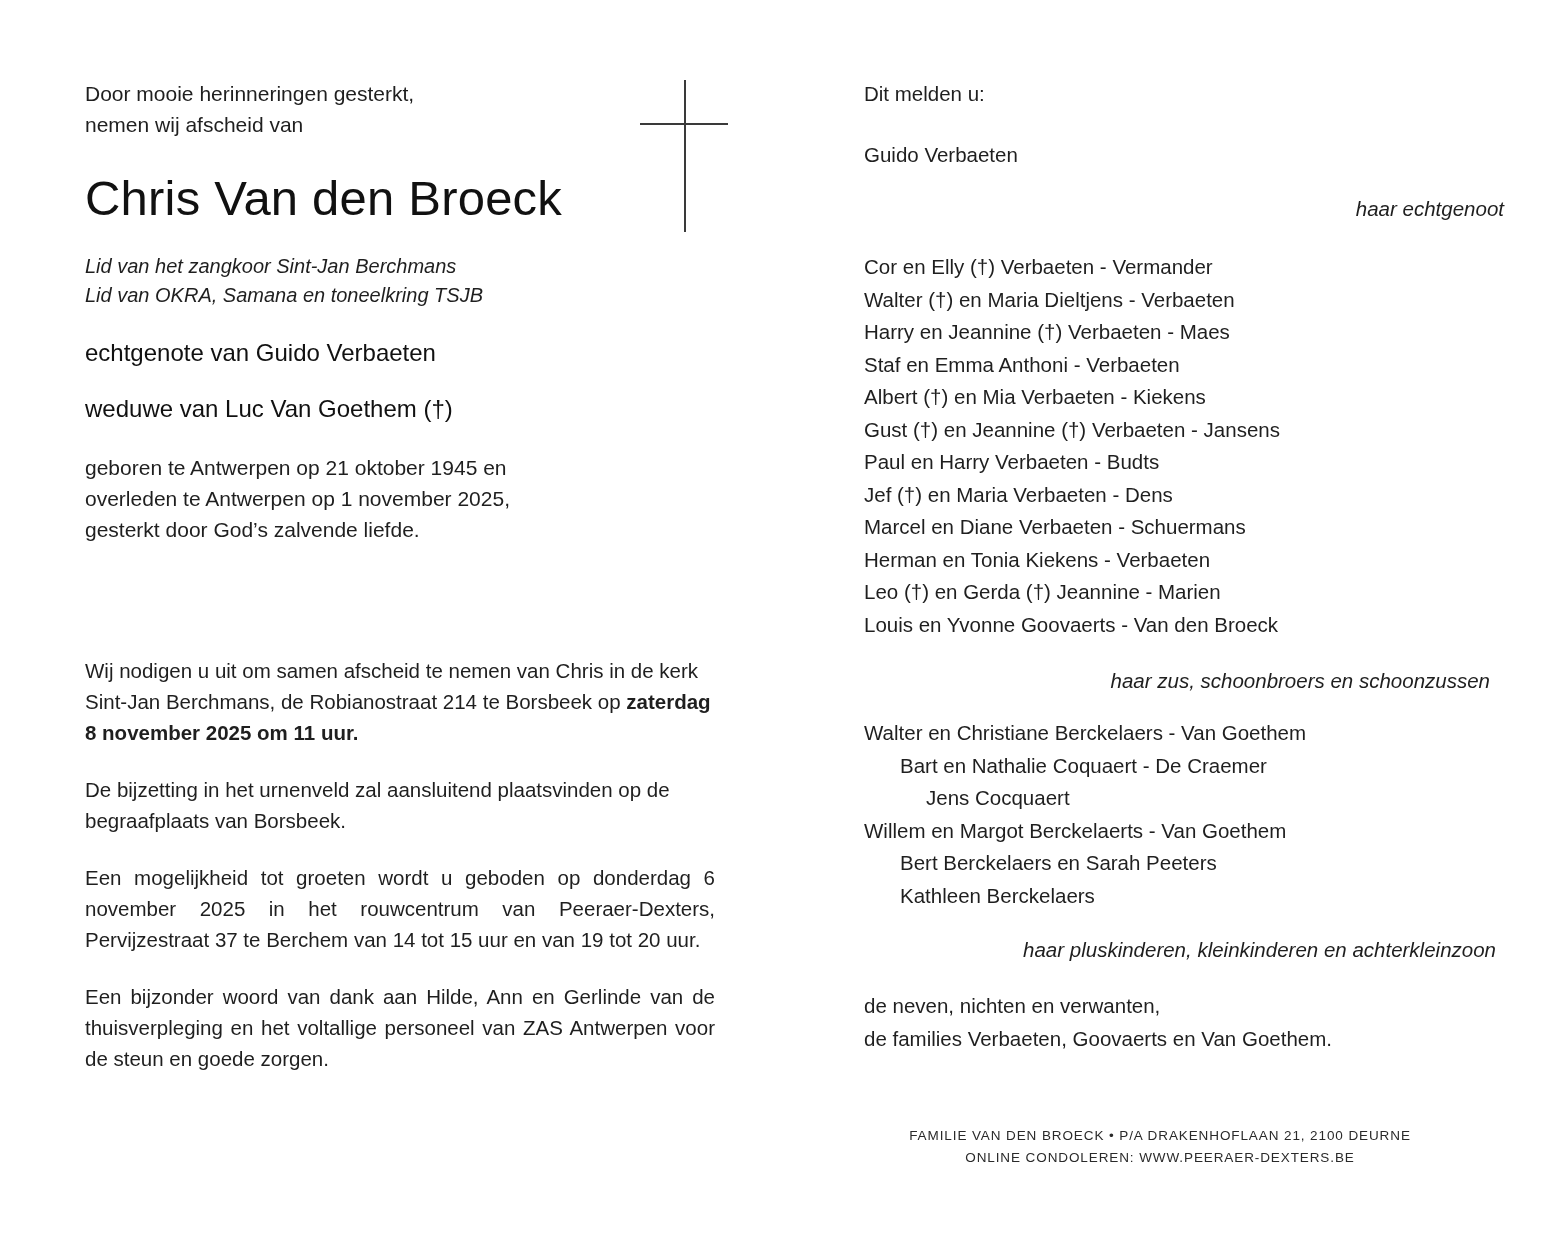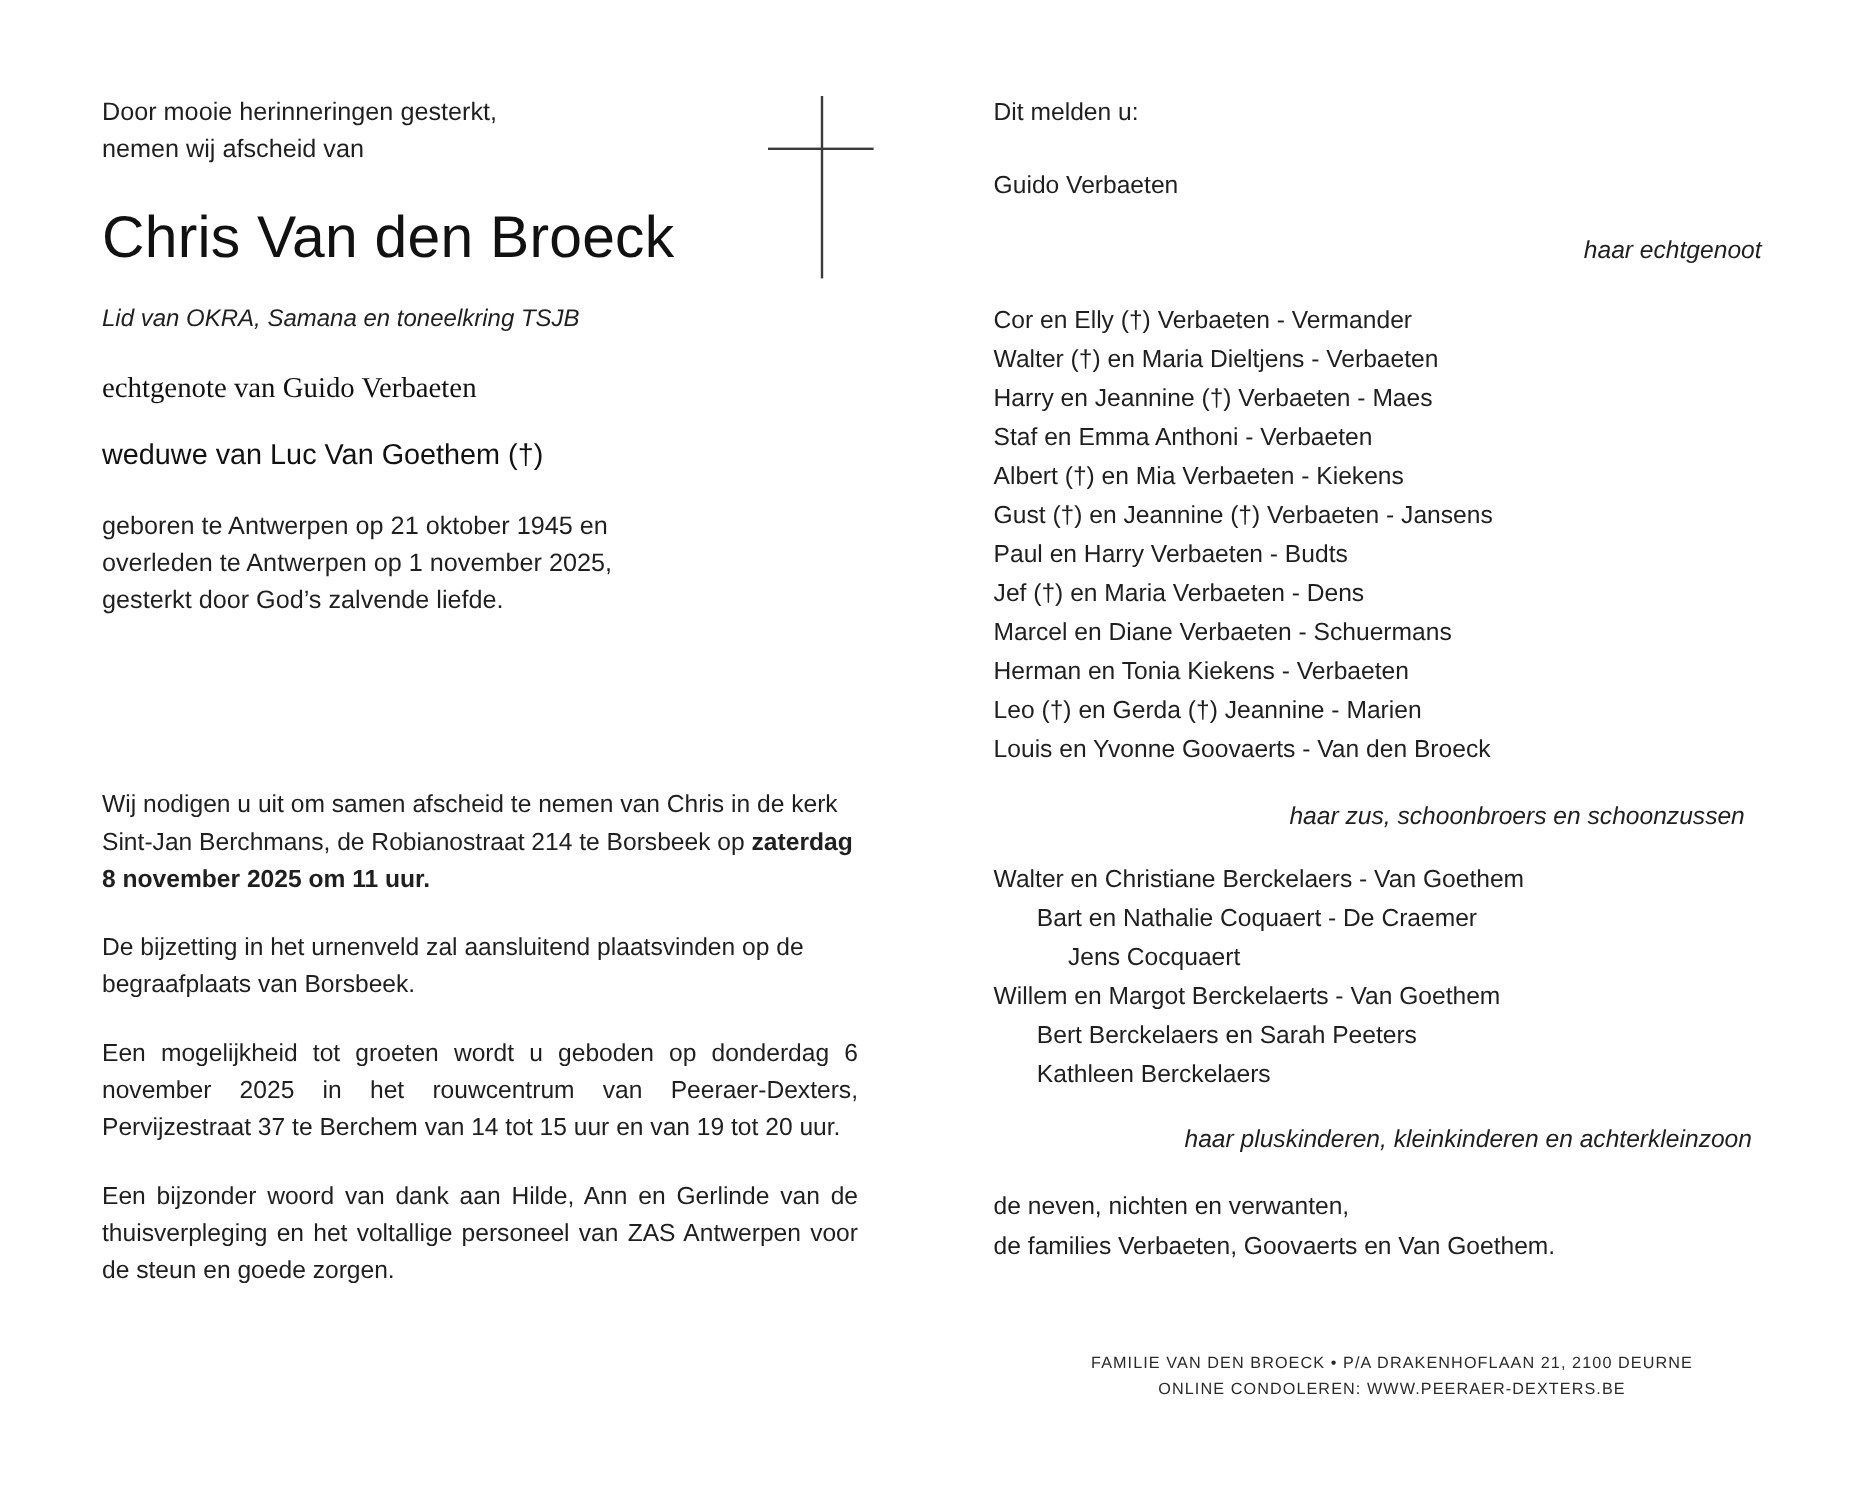--- a/index.html
+++ b/index.html
@@ -22,21 +22,21 @@
     box-sizing: border-box;
   }
   .col-left {
     position: absolute;
     left: 85px;
     top: 78px;
     width: 630px;
   }
   .col-right {
     position: absolute;
-    left: 828px;
+    left: 864px;
     top: 78px;
     width: 640px;
   }
 
   
   .cross {
     position: absolute;
     left: 640px;
     top: 80px;
     width: 90px;
@@ -81,21 +81,20 @@
     font-weight: 300;
     margin-top: 24px;
     color: #1f1f1f;
   }
   .spouse {
     font-size: 24px;
     line-height: 34px;
     font-weight: 400;
     margin-top: 26px;
     color: #111;
-    font-family: Liberation Serif, serif;
   }
   .widow {
     font-size: 24px;
     line-height: 34px;
     font-weight: 400;
     margin-top: 22px;
     color: #111;
   }
   .birthdeath {
     font-size: 21px;
@@ -187,20 +186,21 @@
 
   <div class="col-left">
     <div class="lead">
       <div>Door mooie herinneringen gesterkt,</div>
       <div>nemen wij afscheid van</div>
     </div>
 
     <div class="name">Chris Van den Broeck</div>
 
     <div class="member">
+      <div>Lid van het zangkoor Sint-Jan Berchmans</div>
       <div>Lid van OKRA, Samana en toneelkring TSJB</div>
     </div>
 
     <div class="spouse">echtgenote van Guido Verbaeten</div>
     <div class="widow">weduwe van Luc Van Goethem (†)</div>
 
     <div class="birthdeath">
       <div>geboren te Antwerpen op 21 oktober 1945 en</div>
       <div>overleden te Antwerpen op 1 november 2025,</div>
       <div>gesterkt door God’s zalvende liefde.</div>

